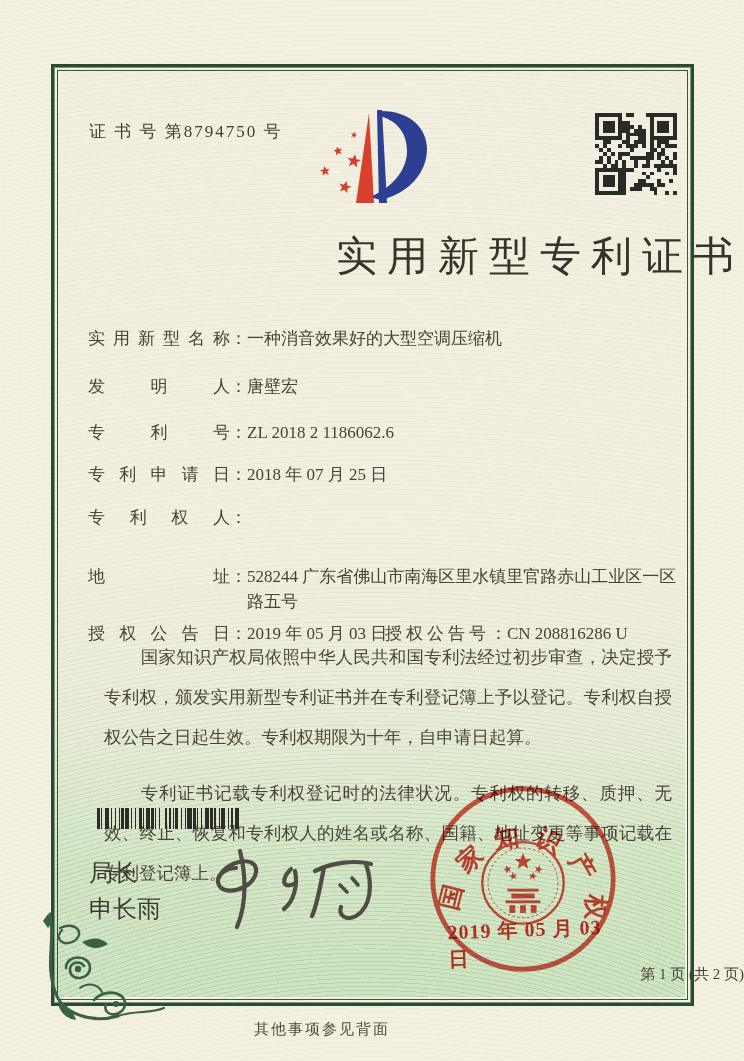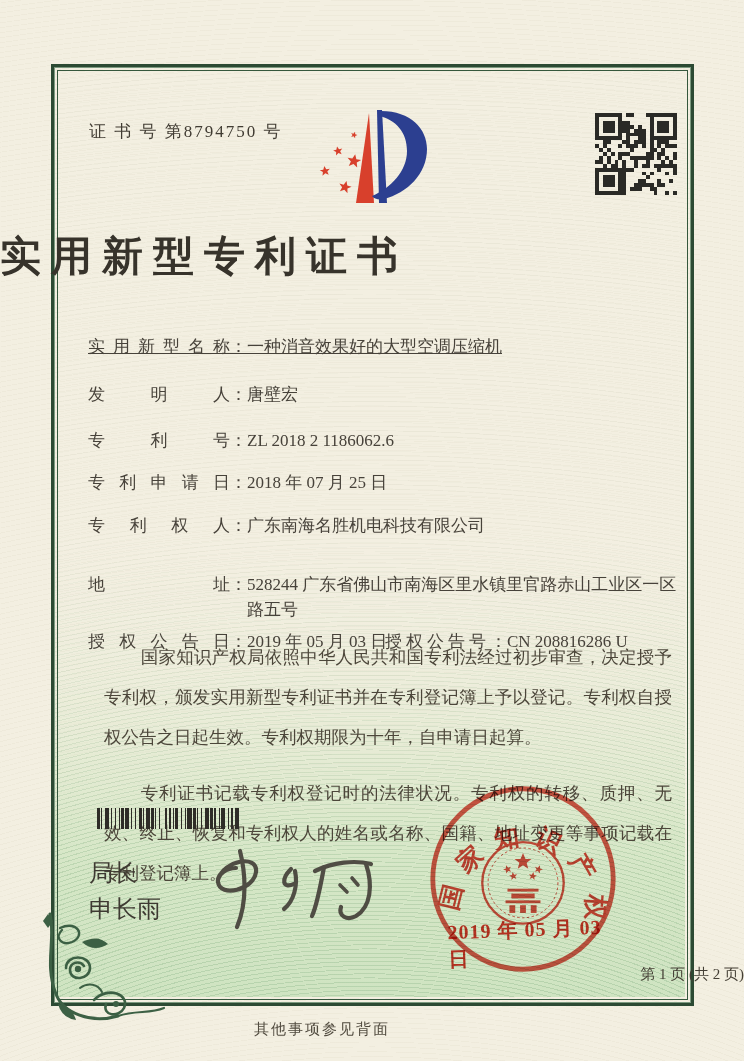--- a/index.html
+++ b/index.html
@@ -33,32 +33,32 @@
     -webkit-mask-image:linear-gradient(180deg,rgba(0,0,0,.12) 0%,rgba(0,0,0,.12) 50%,rgba(0,0,0,.65) 72%,#000 86%);
     mask-image:linear-gradient(180deg,rgba(0,0,0,.12) 0%,rgba(0,0,0,.12) 50%,rgba(0,0,0,.65) 72%,#000 86%);
   }
   .cert-no{
     position:absolute;left:89px;top:120px;
     font-size:17px;letter-spacing:2px;color:#413c33;
   }
   .logo{position:absolute;left:301px;top:101px;width:146px;height:114px;}
   .qr{position:absolute;left:595px;top:113px;width:82px;height:82px;}
   .title{
-    position:absolute;left:0;top:229px;width:744px;text-align:left;
-    font-size:41px;font-weight:700;letter-spacing:10px;color:#37332b;
+    position:absolute;left:0;top:229px;width:744px;text-align:right;
+    font-size:41px;font-weight:400;letter-spacing:10px;color:#37332b;
   }
   .fields{position:absolute;left:88px;top:318px;width:600px;font-size:17px;color:#45403400;color:#47423a;}
   .frow{display:flex;align-items:flex-start;line-height:25px;}
   .frow .label{
     flex:0 0 auto;display:inline-block;width:142px;
     text-align:justify;text-align-last:justify;color:#47423a;
   }
   .frow .colon{flex:0 0 auto;}
   .frow .value{flex:1 1 auto;max-width:440px;}
-  .r1{margin-top:16px;text-decoration:underline;}
+  .r1{margin-top:8px;}
   .r2{margin-top:23px;}
   .r3{margin-top:21px;align-items:flex-end;}
   .r4{margin-top:17px;}
   .r5{margin-top:18px;}
   .r6{margin-top:34px;}
   .grant-row{position:relative;margin-top:7px;height:26px;}
   .grant-left{position:absolute;left:0;top:0;display:flex;line-height:25px;align-items:flex-end;}
   .grant-left .label{display:inline-block;width:142px;text-align:justify;text-align-last:justify;}
   .grant-right{position:absolute;left:297px;top:0;display:flex;line-height:25px;}
   .grant-right .label{letter-spacing:4px;}
@@ -372,21 +372,20 @@
         <span class="value">ZL 2018 2 1186062.6</span>
     </div>
     <div class="frow r4">
       <span class="label">专利申请日</span>
         <span class="colon">：</span>
         <span class="value">2018 年 07 月 25 日</span>
     </div>
     <div class="frow r5">
       <span class="label">专利权人</span>
         <span class="colon">：</span>
-        <span class="value">广东南海名胜机电科技有限公司</span>
     </div>
     <div class="frow r6">
       <span class="label">地址</span>
         <span class="colon">：</span>
         <span class="value">528244 广东省佛山市南海区里水镇里官路赤山工业区一区路五号</span>
     </div>
     <div class="grant-row">
       <div class="grant-left">
         <span class="label">授权公告日</span>
           <span class="colon">：</span>

